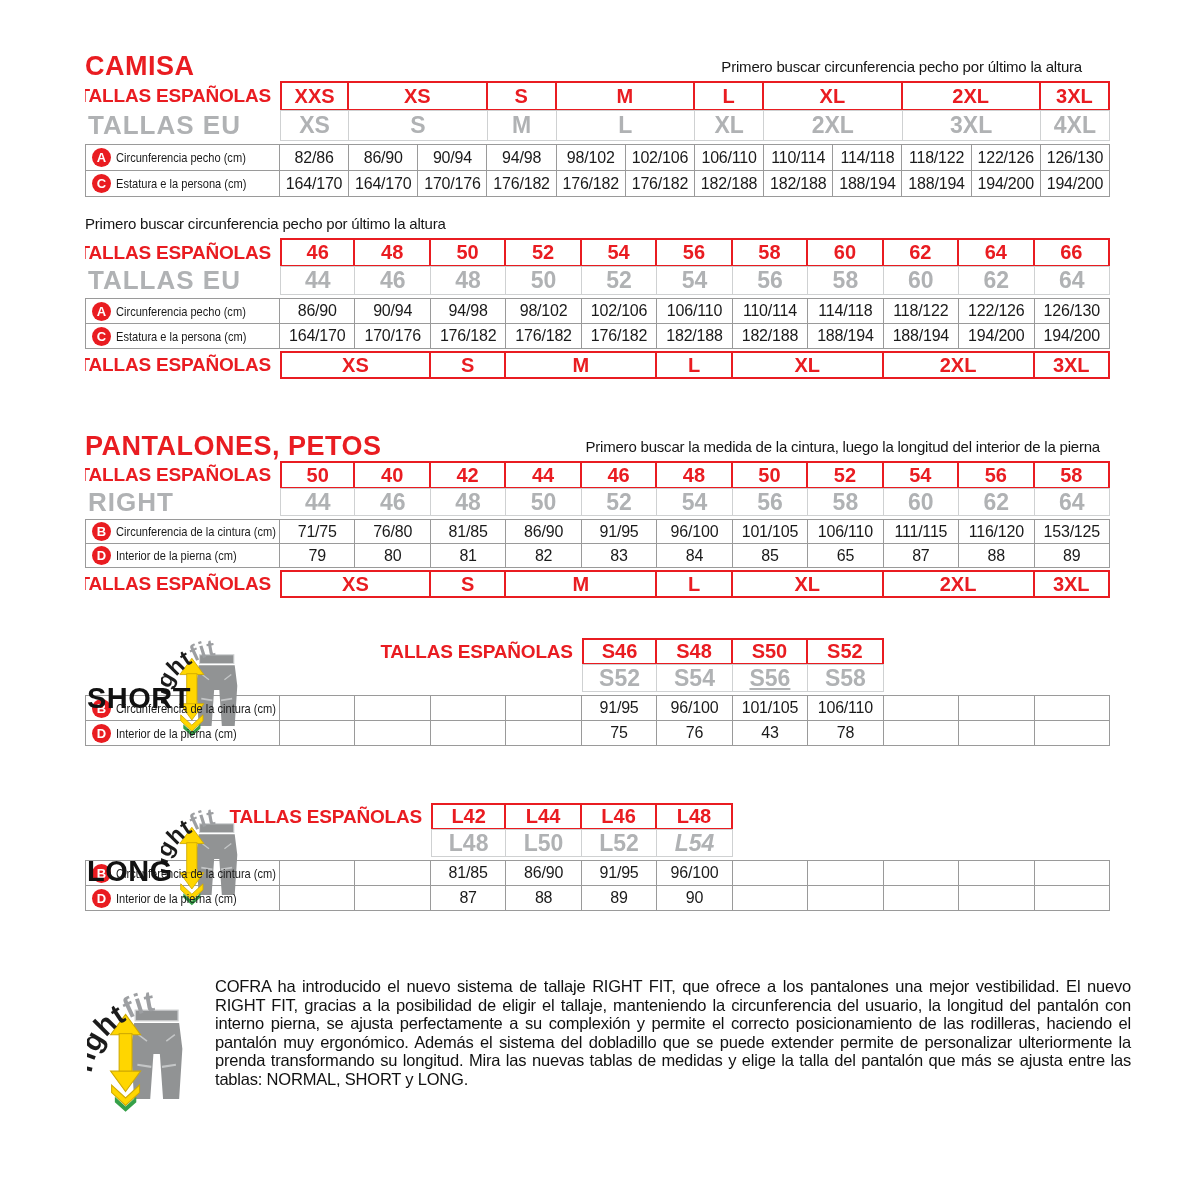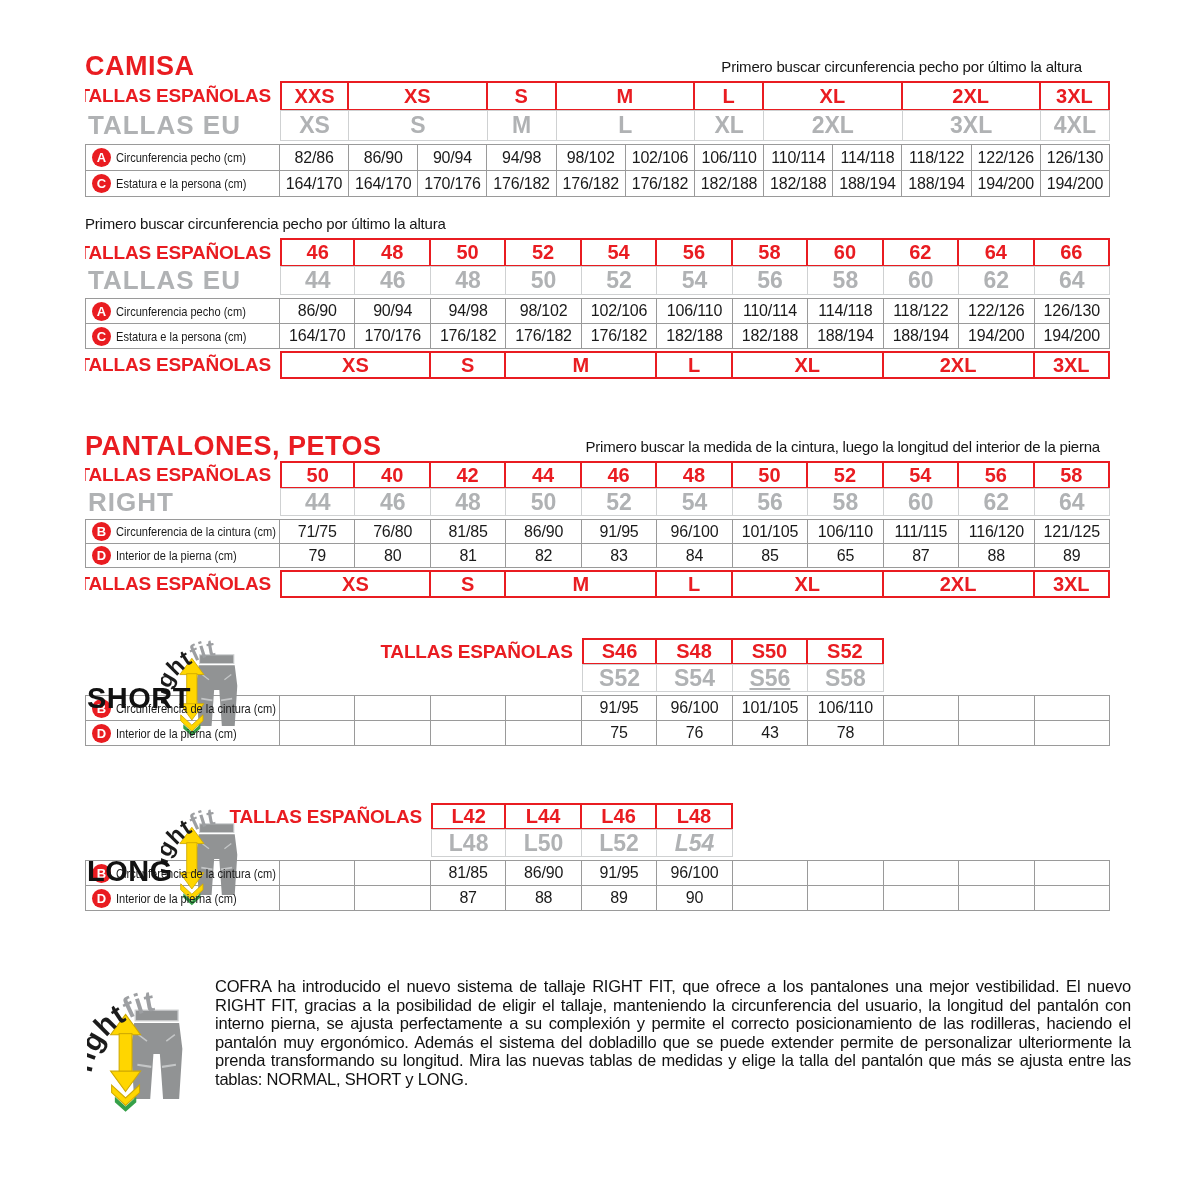--- a/index.html
+++ b/index.html
@@ -243,21 +243,21 @@
           <div class="cell c-val" style="border-left: none;">71/75</div>
           <div class="cell c-val" style="border-left: none;">76/80</div>
           <div class="cell c-val" style="border-left: none;">81/85</div>
           <div class="cell c-val" style="border-left: none;">86/90</div>
           <div class="cell c-val" style="border-left: none;">91/95</div>
           <div class="cell c-val" style="border-left: none;">96/100</div>
           <div class="cell c-val" style="border-left: none;">101/105</div>
           <div class="cell c-val" style="border-left: none;">106/110</div>
           <div class="cell c-val" style="border-left: none;">111/115</div>
           <div class="cell c-val" style="border-left: none;">116/120</div>
-          <div class="cell c-val" style="border-left: none;">121/125</div>
+          <div class="cell c-val" style="border-left: none;">153/125</div>
         </div>
         <div class="trow" style="grid-template-columns: 195px repeat(11, 1fr); height: 25px;">
           <div class="cell c-lbl">
             <span class="dot">D</span>
             <span class="lbl-text">Interior de la pierna (cm)</span>
           </div>
           <div class="cell c-val" style="border-left: none;">79</div>
           <div class="cell c-val" style="border-left: none;">80</div>
           <div class="cell c-val" style="border-left: none;">81</div>
           <div class="cell c-val" style="border-left: none;">82</div>

